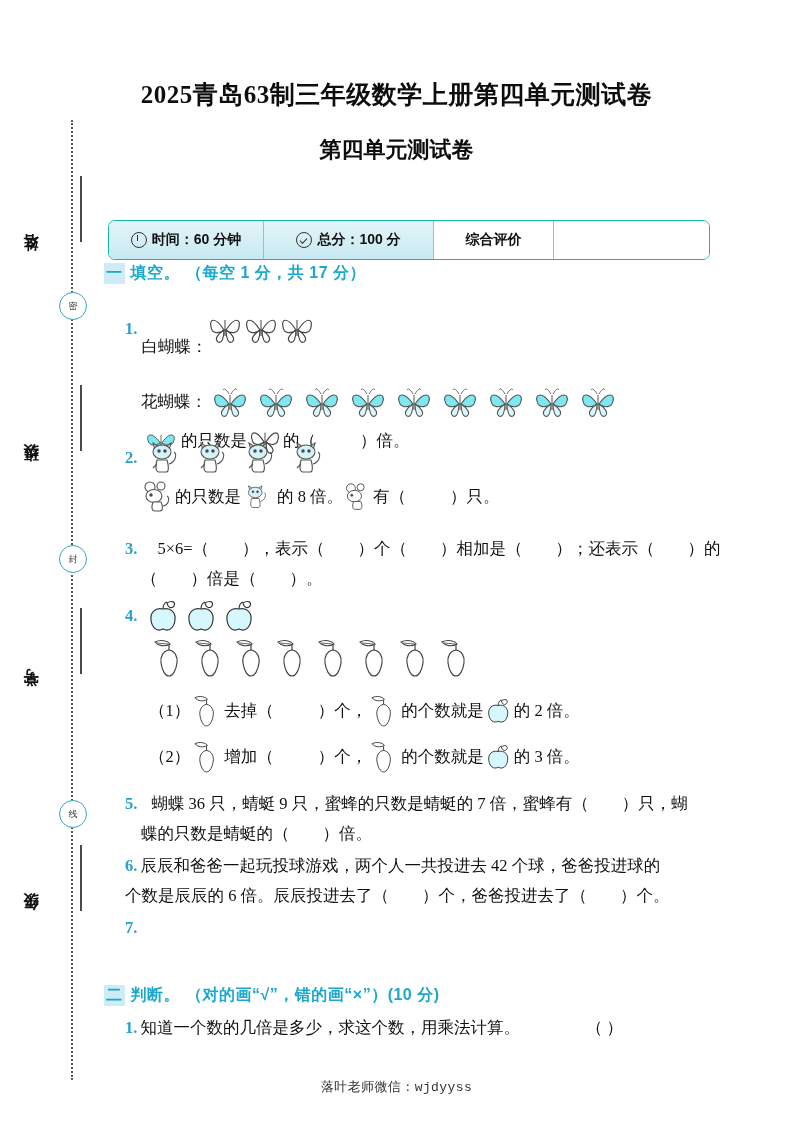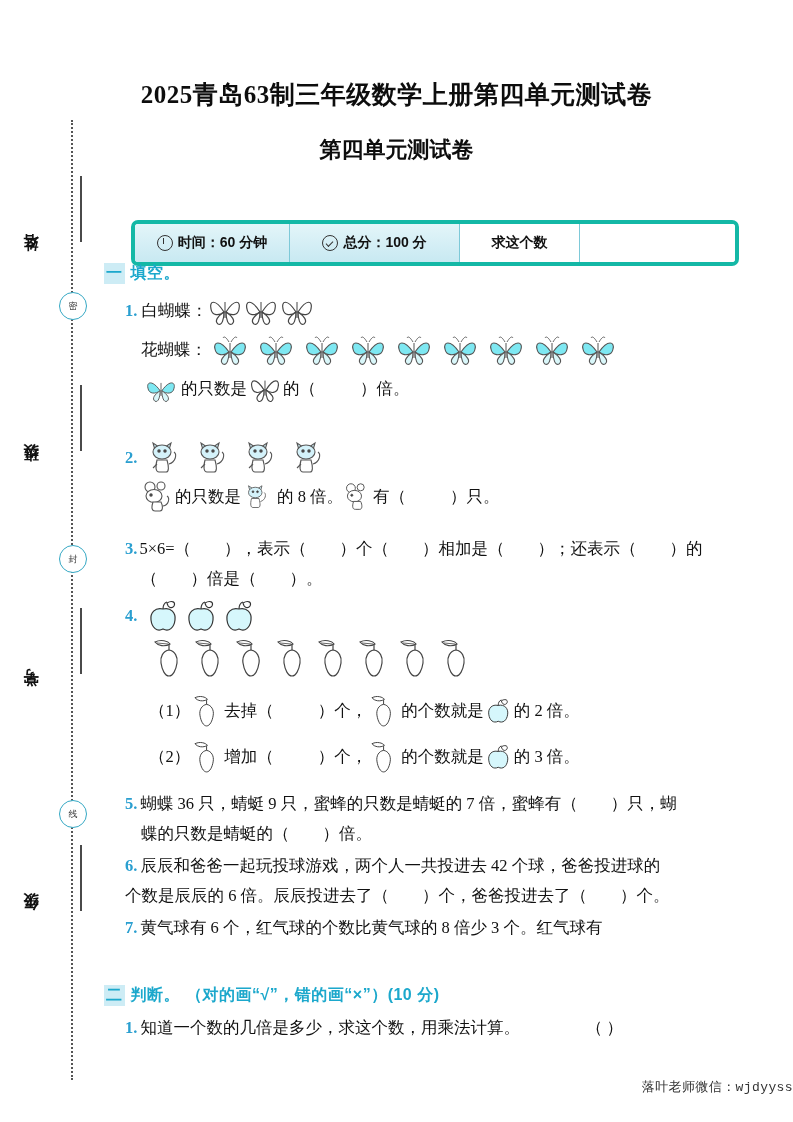--- a/index.html
+++ b/index.html
@@ -28,22 +28,22 @@
 
   
   .title1{position:absolute;left:0;top:78px;width:793px;text-align:center;
           font-family:"Liberation Serif","DejaVu Serif",serif;
           font-size:25px;font-weight:bold;letter-spacing:.5px;color:#0d0d0d;}
   .title2{position:absolute;left:0;top:135px;width:793px;text-align:center;
           font-size:22px;font-weight:bold;color:#0d0d0d;}
 
   
   .infobar{position:absolute;left:108px;top:220px;width:600px;height:38px;
-           border:4px solid #14b8a6;border-radius:7px;display:flex;overflow:hidden;
-           background:#fff;margin-left:23px;}
+           border:1px solid #14b8a6;border-radius:7px;display:flex;overflow:hidden;
+           background:#fff;}
   .ib-cell{display:flex;align-items:center;justify-content:center;gap:5px;
            font-family:"Liberation Sans","DejaVu Sans",sans-serif;
            font-size:14px;font-weight:bold;color:#111;
            border-right:1px solid #7ec9d8;box-sizing:border-box;}
   .ib-cell:last-child{border-right:none;}
   .ib-a{width:155px;background:linear-gradient(#e3f5f9,#c8e9f2);}
   .ib-b{width:170px;background:linear-gradient(#e3f5f9,#c8e9f2);}
   .ib-c{width:120px;background:#fff;}
   .ib-d{flex:1;background:#fff;}
   .ic{display:inline-block;width:14px;height:14px;border:1.4px solid #333;
@@ -59,21 +59,21 @@
   .sec .num{background:#cdecf5;padding:0 2px;color:#1ca8cc;}
 
   
   .q{position:absolute;font-size:16.5px;line-height:30px;color:#111;}
   .qn{color:#2a9fd0;font-weight:bold;font-family:"Liberation Serif",serif;}
   .row{display:flex;align-items:center;flex-wrap:nowrap;}
   .iconrow{display:flex;align-items:flex-end;}
   .blank{display:inline-block;}
 
   
-  .footer{position:absolute;left:0;top:1078px;width:793px;text-align:right;
+  .footer{position:absolute;left:0;top:1078px;width:793px;text-align:center;
           font-size:13px;color:#333;letter-spacing:.4px;}
   .footer .wx{font-family:"Liberation Mono","DejaVu Sans Mono",monospace;}
   svg{display:block;}
 </style>
 </head>
 <body>
 
 <div class="page">
 
   <div class="margin-col">
@@ -101,36 +101,37 @@
   <div class="infobar">
     <div class="ib-cell ib-a">
       <span class="ic ic-clock"></span>
       <span>时间：60 分钟</span>
     </div>
     <div class="ib-cell ib-b">
       <span class="ic ic-check"></span>
       <span>总分：100 分</span>
     </div>
     <div class="ib-cell ib-c">
-      <span>求这个数</span>
+      <span>综合评价</span>
     </div>
     <div class="ib-cell ib-d">
       <span></span>
     </div>
   </div>
 
   <div class="sec" style="top:263px;">
     <span class="num">一</span>
     <span>填空。</span>
+    <span>（每空 1 分，共 17 分）</span>
   </div>
 
   <div class="q" style="left:125px;top:296px;width:600px;">
     <div class="row">
       <span class="qn">1.</span>
-      <span style="margin-left:4px;">白蝴蝶：</span>
+      <span style="margin-left:4px;margin-top:36px;">白蝴蝶：</span>
       <span class="iconrow">
         <svg width="36" height="30" viewBox="0 0 36 30">
             <g fill="#fff" stroke="#444" stroke-width="1.2">
               <path d="M17 16 C8 2,2 5,4 13 C5 20,12 20,17 16Z"></path>
               <path d="M19 16 C28 2,34 5,32 13 C31 20,24 20,19 16Z"></path>
               <path d="M17 16 C11 20,7 25,11 28 C15 30,17 23,17 16Z"></path>
               <path d="M19 16 C25 20,29 25,25 28 C21 30,19 23,19 16Z"></path>
               <path d="M18 6 L18 22" stroke-width="1"></path>
             </g>
           </svg>
@@ -148,21 +149,21 @@
               <path d="M17 16 C8 2,2 5,4 13 C5 20,12 20,17 16Z"></path>
               <path d="M19 16 C28 2,34 5,32 13 C31 20,24 20,19 16Z"></path>
               <path d="M17 16 C11 20,7 25,11 28 C15 30,17 23,17 16Z"></path>
               <path d="M19 16 C25 20,29 25,25 28 C21 30,19 23,19 16Z"></path>
               <path d="M18 6 L18 22" stroke-width="1"></path>
             </g>
           </svg>
       </span>
     </div>
 
-    <div class="row" style="margin-top:8px;align-items:center;">
+    <div class="row" style="margin-top:24px;align-items:center;">
       <span style="margin-left:16px;">花蝴蝶：</span>
       <span class="iconrow">
         <svg width="46" height="32" viewBox="0 0 46 32">
             <g stroke="#555" stroke-width="1.1" fill="#7ee8f2">
               <path d="M22 18 C13 5,6 8,8 15 C9 22,17 22,22 18Z"></path>
               <path d="M24 18 C33 5,40 8,38 15 C37 22,29 22,24 18Z"></path>
               <path d="M22 18 C16 22,12 27,16 30 C20 32,22 25,22 18Z" fill="#d9f7fa"></path>
               <path d="M24 18 C30 22,34 27,30 30 C26 32,24 25,24 18Z" fill="#d9f7fa"></path>
               <path d="M23 9 L23 24" stroke-width="1" fill="none"></path>
               <path d="M22 8 C19 3,17 2,16 4" fill="none" stroke-width="0.9"></path>
@@ -375,21 +376,21 @@
         </svg>
       <span>有（</span>
       <span class="blank" style="width:44px;"></span>
       <span>）只。</span>
     </div>
   </div>
 
   <div class="q" style="left:125px;top:534px;width:600px;">
     <div class="row">
       <span class="qn">3.</span>
-      <span style="margin-left:2px;white-space:pre;">5×6=（        ），表示（        ）个（        ）相加是（        ）；还表示（        ）的</span>
+      <span style="margin-left:20px;white-space:pre;">5×6=（        ），表示（        ）个（        ）相加是（        ）；还表示（        ）的</span>
     </div>
     <div class="row" style="margin-left:16px;">
       <span style="white-space:pre;">（        ）倍是（        ）。</span>
     </div>
   </div>
 
   <div class="q" style="left:125px;top:598px;width:600px;">
     <div class="row">
       <span class="qn">4.</span>
       <span class="iconrow" style="margin-left:8px;">
@@ -540,41 +541,40 @@
             <path d="M22 5 C27 2,31 4,29 8 C27 11,23 10,22 5Z" fill="#fff"></path>
           </g>
         </svg>
       <span>的 3 倍。</span>
     </div>
   </div>
 
   <div class="q" style="left:125px;top:789px;width:600px;">
     <div class="row">
       <span class="qn">5.</span>
-      <span style="margin-left:3px;white-space:pre;">蝴蝶 36 只，蜻蜓 9 只，蜜蜂的只数是蜻蜓的 7 倍，蜜蜂有（        ）只，蝴</span>
+      <span style="margin-left:14px;white-space:pre;">蝴蝶 36 只，蜻蜓 9 只，蜜蜂的只数是蜻蜓的 7 倍，蜜蜂有（        ）只，蝴</span>
     </div>
     <div class="row" style="margin-left:16px;">
       <span style="white-space:pre;">蝶的只数是蜻蜓的（        ）倍。</span>
     </div>
   </div>
 
   <div class="q" style="left:125px;top:851px;width:600px;">
     <div class="row">
       <span class="qn">6.</span>
       <span style="margin-left:3px;white-space:pre;">辰辰和爸爸一起玩投球游戏，两个人一共投进去 42 个球，爸爸投进球的</span>
     </div>
     <div class="row" style="margin-left:0;">
       <span style="white-space:pre;">个数是辰辰的 6 倍。辰辰投进去了（        ）个，爸爸投进去了（        ）个。</span>
     </div>
   </div>
 
   <div class="q" style="left:125px;top:913px;width:600px;">
     <div class="row">
       <span class="qn">7.</span>
-      <span style="margin-left:3px;white-space:pre;">黄气球有 6 个，红气球的个数比黄气球的 8 倍少 3 个。红气球有</span>
     </div>
   </div>
 
   <div class="sec" style="top:985px;">
     <span class="num">二</span>
     <span>判断。</span>
     <span>（对的画“√”，错的画“×”）(10 分)</span>
   </div>
 
   <div class="q" style="left:125px;top:1013px;width:600px;">

